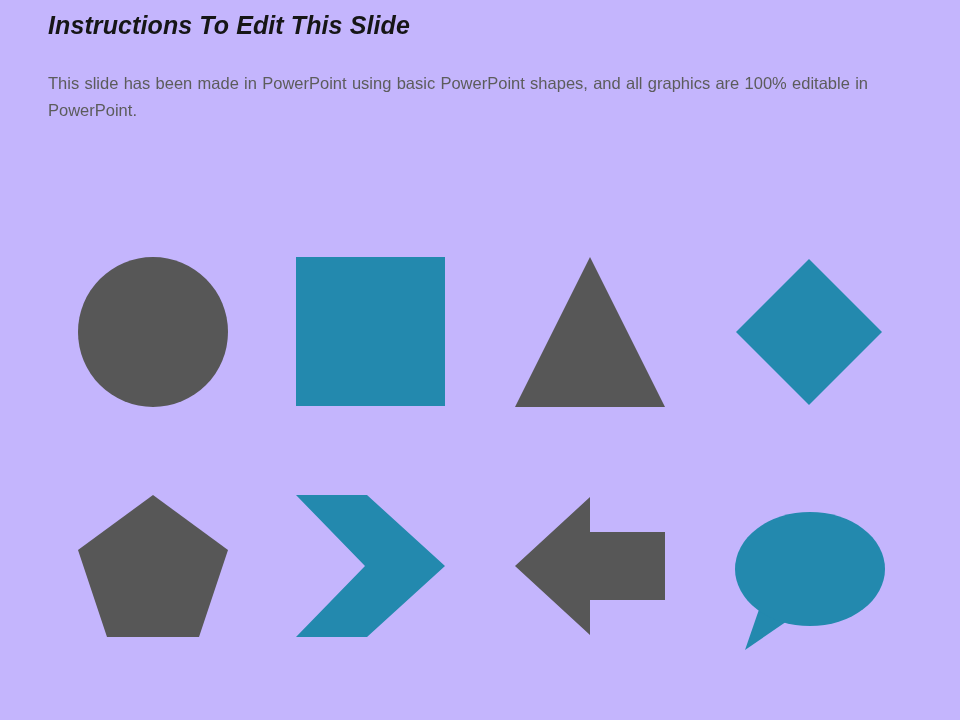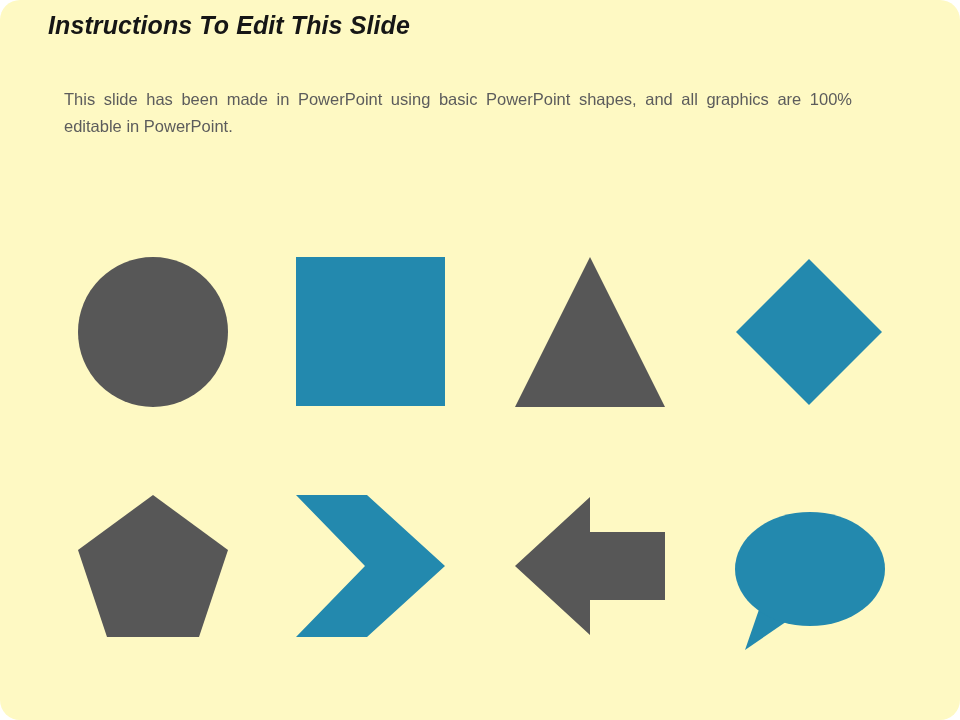--- a/index.html
+++ b/index.html
@@ -40,21 +40,21 @@
     left: 48px;
     top: 70px;
     width: 820px;
     font-size: 16.5px;
     line-height: 27px;
     color: #5c5c5c;
     text-align: justify;
     text-justify: inter-word;
   }
   .slide-body .para {
-    margin: 16px;
+    margin: 0;
   }
   .slide-body .para.last {
     text-align: justify;
   }
 
   
   .shape-grid {
     position: absolute;
     left: 0;
     top: 225px;
@@ -82,21 +82,21 @@
   .c0 { left: 38px; }
   .c1 { left: 257px; }
   .c2 { left: 476px; }
   .c3 { left: 695px; }
   .r0 { top: 12px; }
   .r1 { top: 262px; }
 </style>
 </head>
 <body>
 
-<div class="slide" style="background: #fef9c3; border-radius: 20px;">
+<div class="slide" style="background: #c4b5fd;">
 
   <div class="slide-title" style="color: rgb(22, 22, 22);">Instructions To Edit This Slide</div>
 
   <div class="slide-body" style="color: rgb(92, 92, 92);">
     <p class="para">This slide has been made in PowerPoint using basic PowerPoint shapes, and all graphics are 100% editable in PowerPoint.</p>
   </div>
 
   <div class="shape-grid">
 
     <div class="shape-cell c0 r0">

